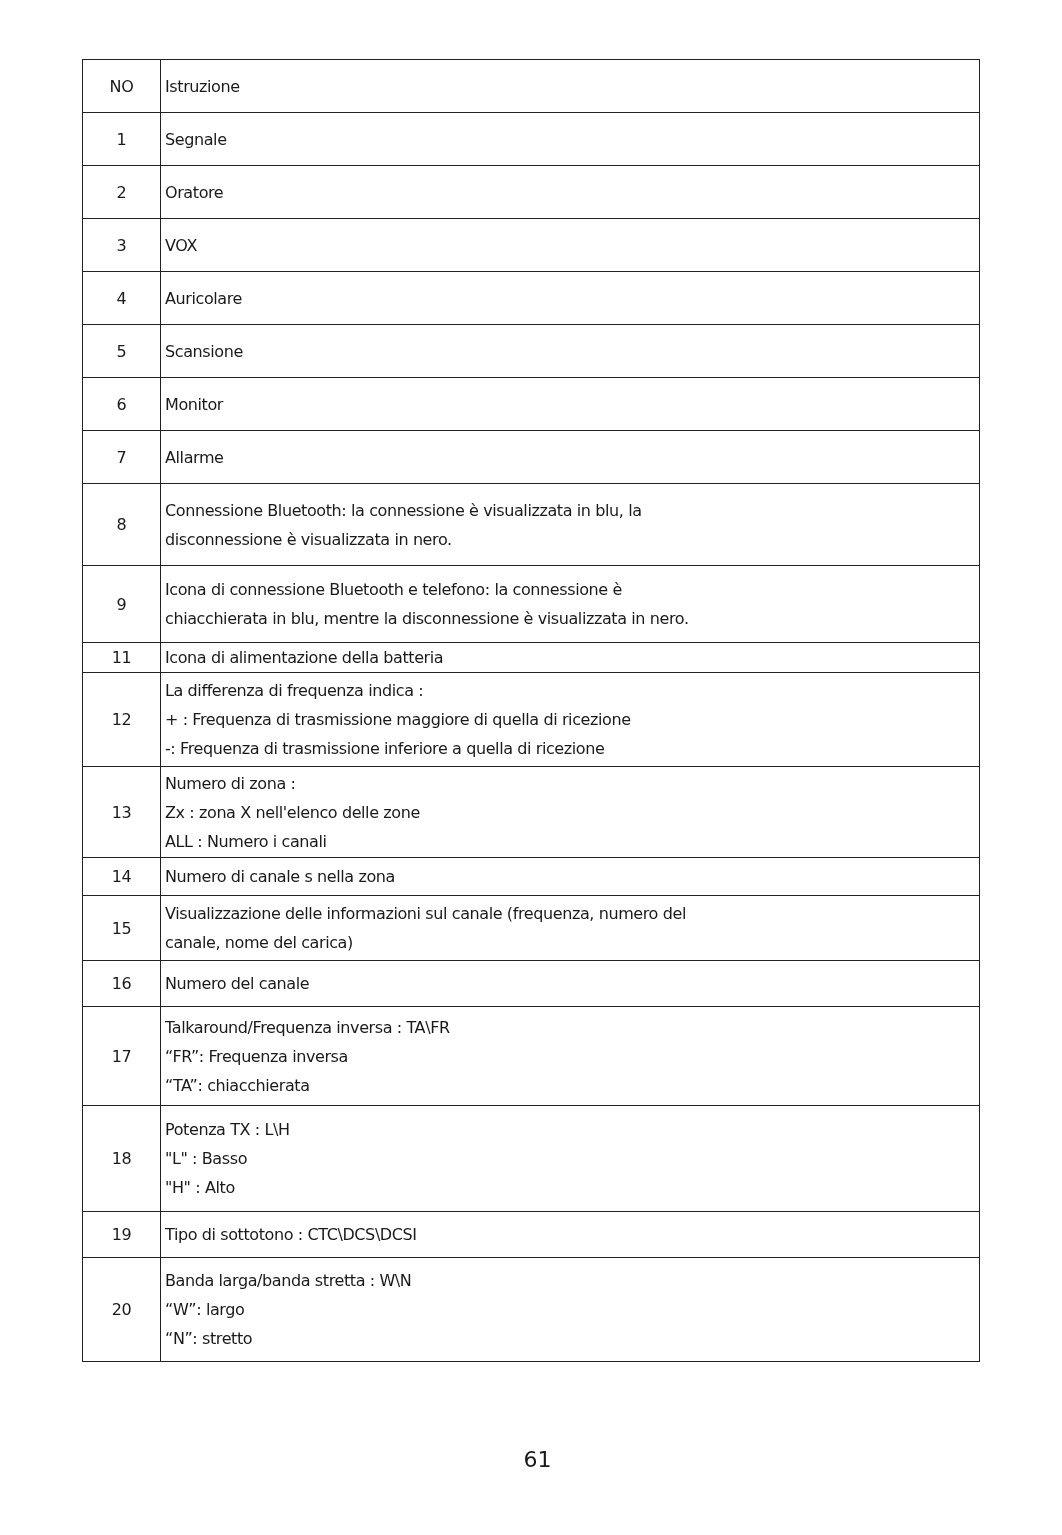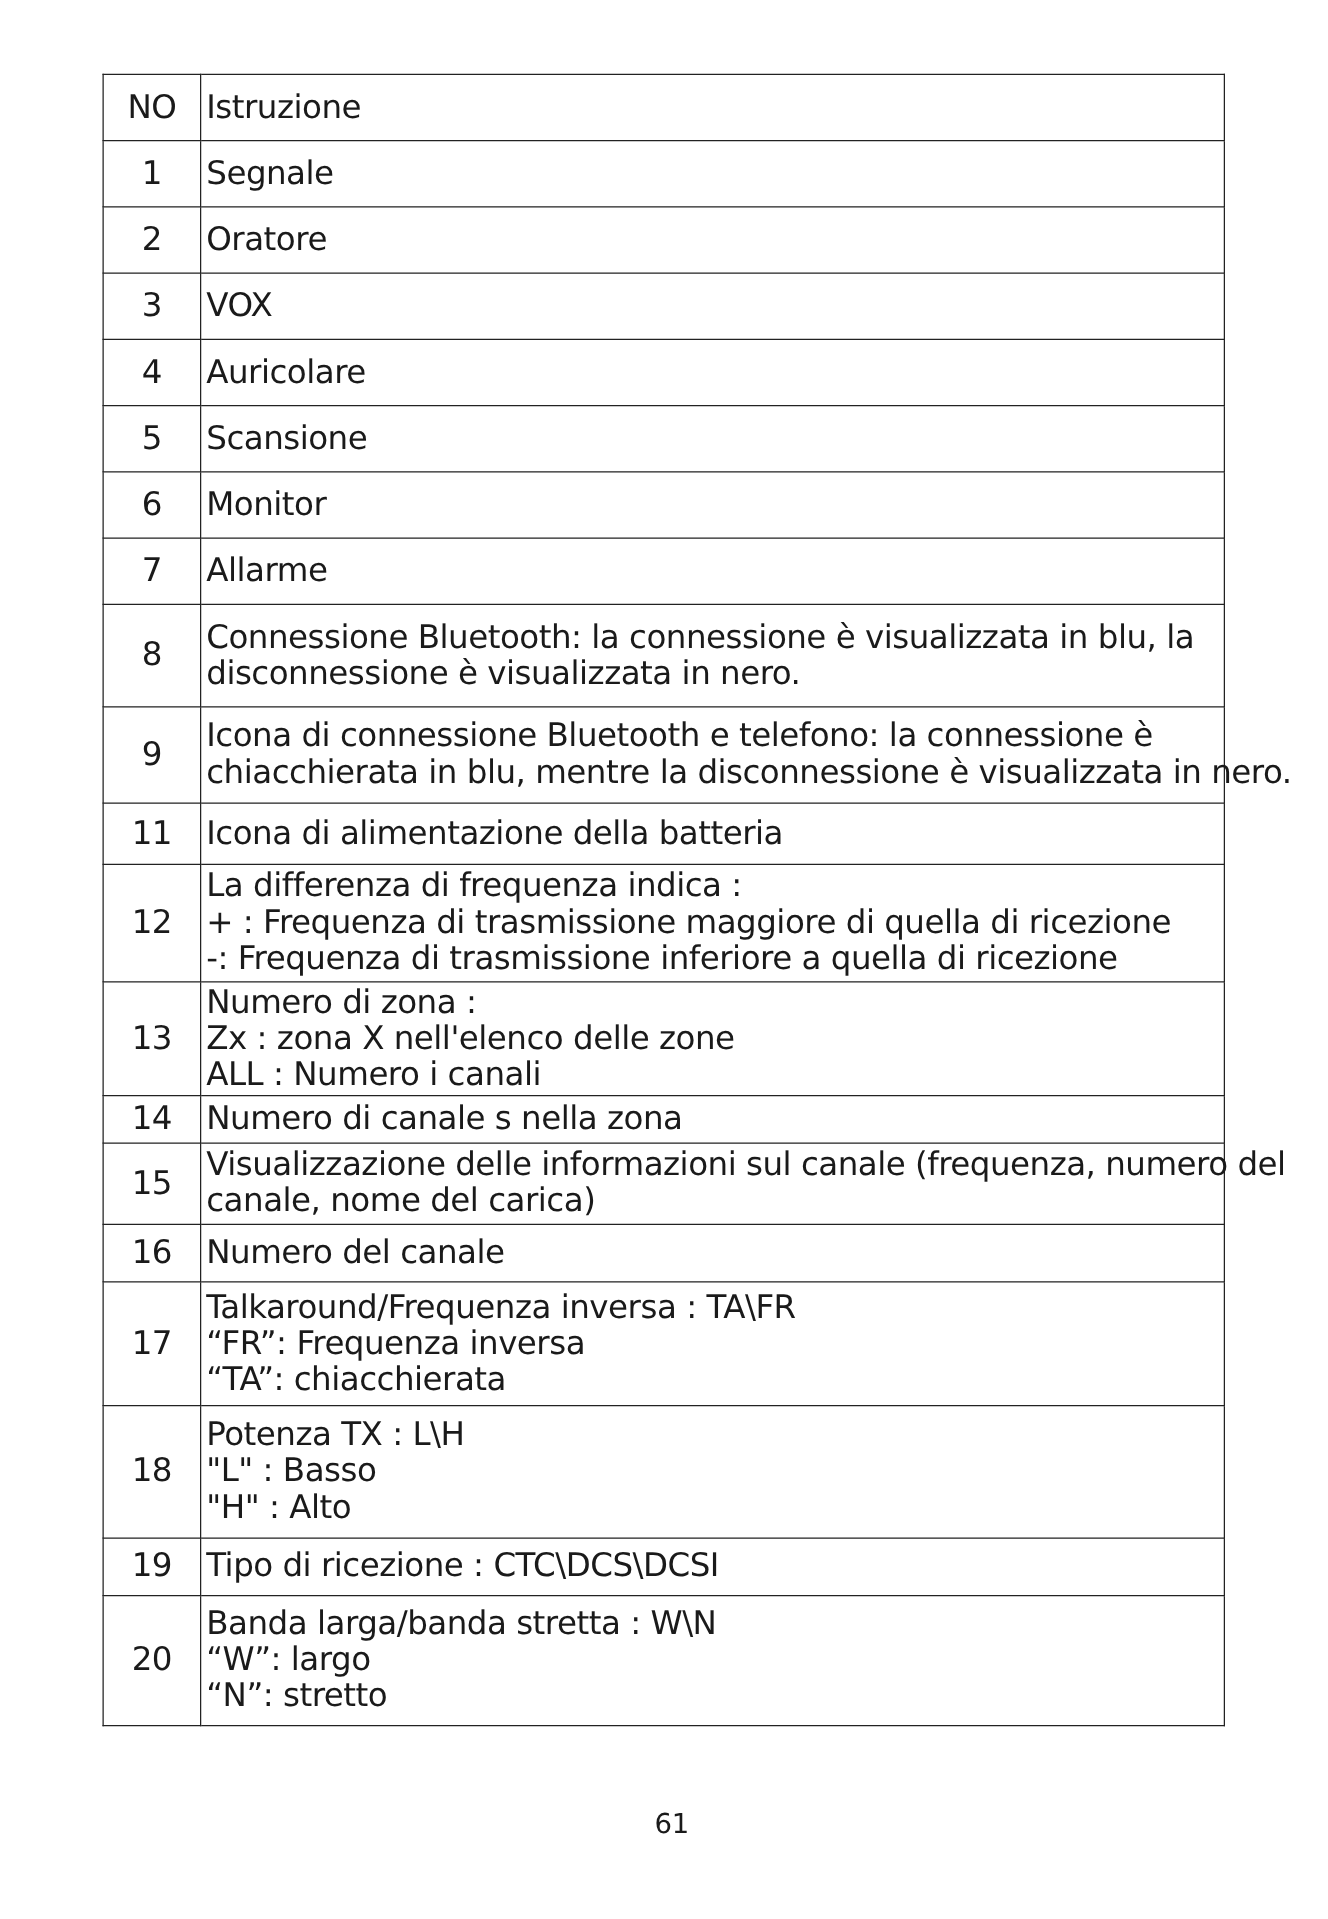--- a/index.html
+++ b/index.html
@@ -18,21 +18,21 @@
     .doc-table {
       position: absolute;
       left: 82px;
       top: 59px;
       width: 898px;
       border-collapse: collapse;
       table-layout: fixed;
     }
     .doc-table td {
       border: 1.5px solid #222;
-      font-size: 26px;
+      font-size: 16px;
       line-height: 29px;
       vertical-align: middle;
       padding: 0;
       letter-spacing: -0.4px;
     }
     .doc-table td.no {
       width: 77px;
       text-align: center;
     }
     .doc-table td.desc {
@@ -112,21 +112,21 @@
           <span class="line">disconnessione è visualizzata in nero.</span>
         </td>
       </tr>
       <tr style="height: 77px;">
         <td class="no">9</td>
         <td class="desc">
           <span class="line">Icona di connessione Bluetooth e telefono: la connessione è</span>
           <span class="line">chiacchierata in blu, mentre la disconnessione è visualizzata in nero.</span>
         </td>
       </tr>
-      <tr style="height: 49px; border-radius: 13px;">
+      <tr style="height: 30px; border-radius: 13px;">
         <td class="no">11</td>
         <td class="desc">
           <span class="line">Icona di alimentazione della batteria</span>
         </td>
       </tr>
       <tr style="height: 94px;">
         <td class="no">12</td>
         <td class="desc">
           <span class="line">La differenza di frequenza indica :</span>
           <span class="line">+ : Frequenza di trasmissione maggiore di quella di ricezione</span>
@@ -172,21 +172,21 @@
         <td class="no">18</td>
         <td class="desc">
           <span class="line">Potenza TX : L\H</span>
           <span class="line">"L" :   Basso</span>
           <span class="line">"H" :   Alto</span>
         </td>
       </tr>
       <tr style="height: 46px;">
         <td class="no">19</td>
         <td class="desc">
-          <span class="line">Tipo di ricezione : CTC\DCS\DCSI</span>
+          <span class="line">Tipo di sottotono : CTC\DCS\DCSI</span>
         </td>
       </tr>
       <tr style="height: 104px;">
         <td class="no">20</td>
         <td class="desc">
           <span class="line">Banda larga/banda stretta : W\N</span>
           <span class="line">“W”: largo</span>
           <span class="line">“N”: stretto</span>
         </td>
       </tr>

